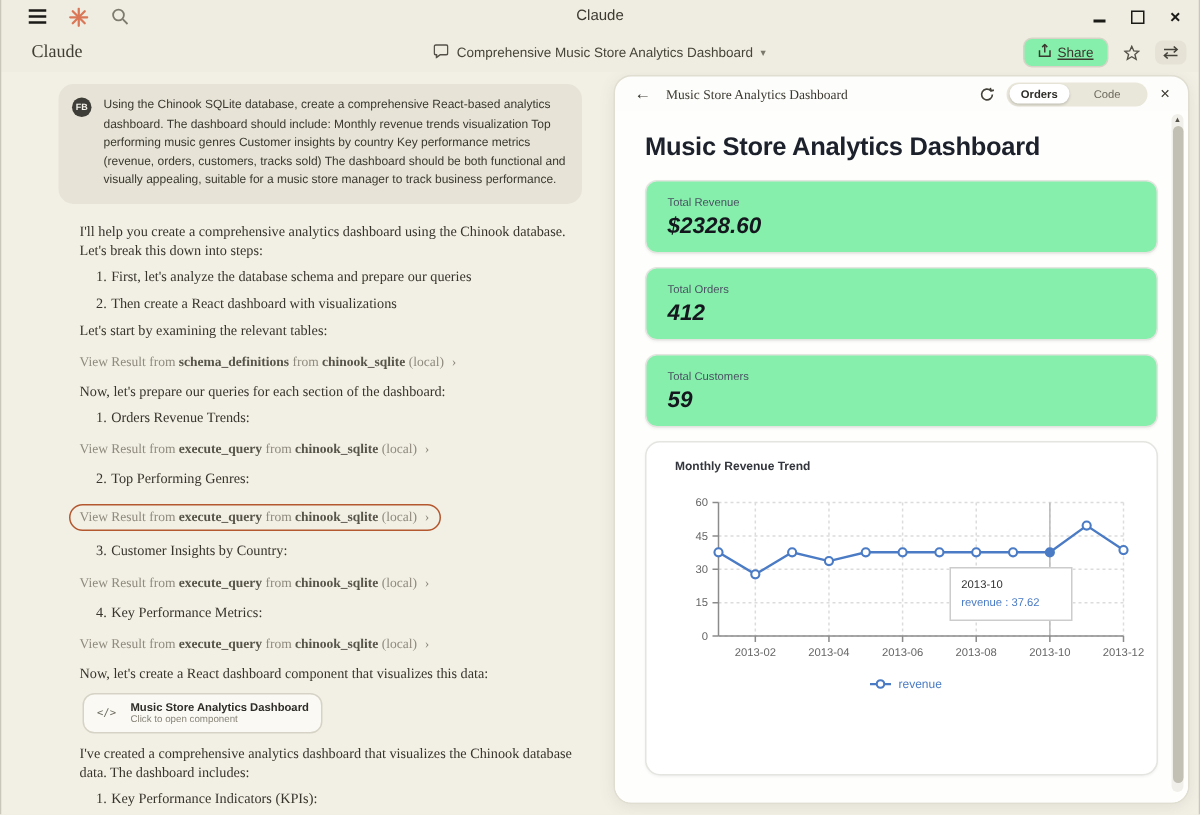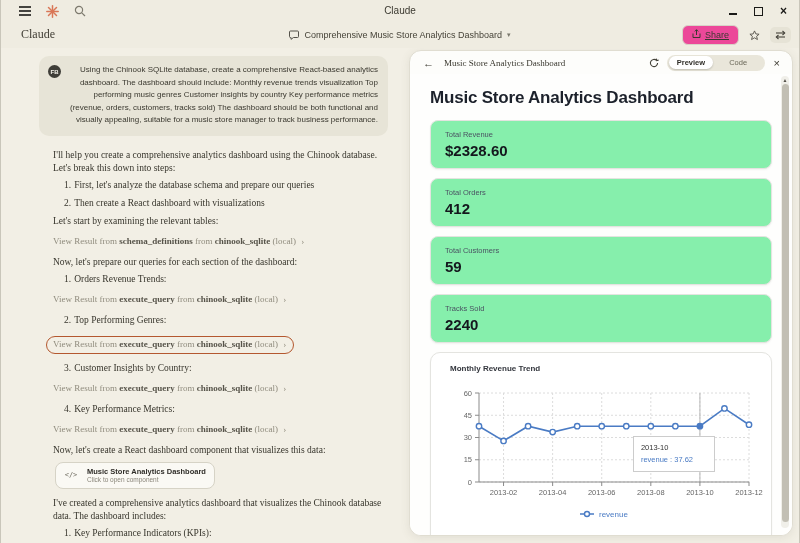--- a/index.html
+++ b/index.html
@@ -21,32 +21,32 @@
   .wc-max{width:7px;height:7px;border:1.6px solid #1a1a17;}
   .icon-btn svg{display:block;}
 
   
   .appheader{position:absolute;top:22px;left:0;right:0;height:26px;background:#efece1;}
   .ah-brand{position:absolute;left:20px;top:5px;font-family:"Liberation Serif",serif;font-size:12px;color:#3f3c33;}
   .ah-center{position:absolute;left:0;right:0;top:0;height:26px;display:flex;align-items:center;justify-content:center;gap:5px;}
   .ah-title{font-size:9px;color:#474439;}
   .ah-caret{font-size:7px;color:#7a776b;}
   .ah-right{position:absolute;right:8px;top:3px;display:flex;align-items:center;gap:8px;}
-  .share-btn{display:flex;align-items:center;gap:4px;background:#ec4899;border:1px solid #d7d4c7;
+  .share-btn{display:flex;align-items:center;gap:4px;background:#86efac;border:1px solid #d7d4c7;
     border-radius:6px;padding:3px 9px;font-size:9px;color:#3b392f;cursor:pointer;text-decoration:underline;}
   .ghost-btn{background:none;border:none;padding:2px;cursor:pointer;display:flex;align-items:center;}
   .pill-btn{background:#e6e3d6;border:none;border-radius:5px;padding:3px 5px;cursor:pointer;display:flex;align-items:center;}
 
   
   .main{position:absolute;top:48px;left:0;right:0;bottom:0;overflow:hidden;background:#f2efe5;}
 
   
   .chat{position:absolute;left:0;top:0;width:408px;height:495px;overflow:hidden;}
   .user-bubble{margin:8px 0 0 38px;width:330px;background:#e7e4d7;border-radius:10px;
-    padding:8px 10px 9px 9px;display:flex;gap:8px;text-align:right;}
+    padding:8px 10px 9px 9px;display:flex;gap:8px;}
   .avatar{width:13px;height:13px;border-radius:50%;background:#3e3d37;color:#f4f2ea;
     font-size:6px;font-weight:bold;display:flex;align-items:center;justify-content:center;flex-shrink:0;margin-top:1px;}
   .user-text{font-size:8px;line-height:12.5px;color:#3a382f;}
 
   .reply{margin:13px 0 0 52px;width:336px;font-family:"Liberation Serif",serif;
     font-size:9.5px;line-height:13px;color:#37352c;}
   .reply p{margin:0 0 4px 0;}
   .num-item{padding-left:11px;margin:3px 0 5px 0;}
   .num{margin-right:3px;}
   .tool-row{font-size:9px;color:#8f8b7d;margin:7px 0 8px 0;cursor:pointer;}
@@ -76,21 +76,21 @@
     box-shadow:0 1px 2px rgba(0,0,0,.18);cursor:pointer;border:none;font-size:7.5px;}
   .seg-off{padding:2px 16px;color:#6b6859;cursor:pointer;background:none;border:none;font-size:7.5px;}
   .af-close{font-size:11px;color:#3b3930;background:none;border:none;cursor:pointer;padding:0 3px;}
 
   .af-body{position:absolute;top:23px;left:0;right:0;bottom:0;background:#fefefd;overflow:hidden;}
   .dash-h1{margin:14px 0 0 20px;font-size:17px;font-weight:bold;color:#1c212b;letter-spacing:-.2px;}
   .cards{margin:12px 20px 0 20px;}
   .kpi-card{height:49px;background:#86efac;border:1px solid #e4e4e0;border-radius:8px;
     box-shadow:0 1px 2px rgba(0,0,0,.05);margin-bottom:9px;padding:9px 14px;box-sizing:border-box;}
   .kpi-label{font-size:7.5px;color:#4a5262;}
-  .kpi-value{font-size:15px;font-weight:bold;color:#14171d;margin-top:3px;}
+  .kpi-value{font-size:15px;font-weight:bold;color:#14171d;margin-top:3px;font-style:italic;}
 
   .chart-card{position:relative;height:223px;background:#fff;border:1px solid #e4e4e0;border-radius:10px;
     box-shadow:0 1px 2px rgba(0,0,0,.05);box-sizing:border-box;}
   .chart-title{position:absolute;left:19px;top:11px;font-size:8px;font-weight:bold;color:#33363d;}
   .chart-svg{position:absolute;left:0;top:28px;}
   .chart-tooltip{position:absolute;top:83px;width:66px;background:#fff;border:1px solid #ccc;
     padding:5px 7px;font-size:7.5px;line-height:12px;z-index:3;}
   .tt-label{color:#333;}
   .tt-entry{color:#4a7bc4;}
 
@@ -289,45 +289,41 @@
       <div class="af-header">
         <button class="af-back">←</button>
         <span class="af-title">Music Store Analytics Dashboard</span>
         <button class="ghost-btn">
           <svg width="10" height="10" viewBox="0 0 10 10">
               <path d="M8.6 5 a3.6 3.6 0 1 1 -1.1 -2.6" fill="none" stroke="#44423a" stroke-width="1.1"></path>
               <path d="M7.2 0.6 L7.7 2.6 L9.6 2.1" fill="none" stroke="#44423a" stroke-width="1.1"></path>
             </svg>
         </button>
         <div class="segmented">
-          <button class="seg-on">Preview</button>
+          <button class="seg-on">Orders</button>
           <button class="seg-off">Code</button>
         </div>
         <button class="af-close">×</button>
       </div>
 
       <div class="af-body">
         <div class="dash-h1">Music Store Analytics Dashboard</div>
 
         <div class="cards">
           <div class="kpi-card">
             <div class="kpi-label">Total Revenue</div>
             <div class="kpi-value">$2328.60</div>
           </div>
           <div class="kpi-card">
             <div class="kpi-label">Total Orders</div>
             <div class="kpi-value">412</div>
           </div>
           <div class="kpi-card">
             <div class="kpi-label">Total Customers</div>
             <div class="kpi-value">59</div>
-          </div>
-          <div class="kpi-card">
-            <div class="kpi-label">Tracks Sold</div>
-            <div class="kpi-value">2240</div>
           </div>
 
           <div class="chart-card">
             <div class="chart-title">Monthly Revenue Trend</div>
             <svg id="chart-svg" class="chart-svg" width="344" height="148">
                 <line x1="72.54545454545455" y1="12" x2="72.54545454545455" y2="101" stroke="#dcdcdc" stroke-dasharray="2 2"></line>
                 <line x1="121.63636363636364" y1="12" x2="121.63636363636364" y2="101" stroke="#dcdcdc" stroke-dasharray="2 2"></line>
                 <line x1="170.72727272727275" y1="12" x2="170.72727272727275" y2="101" stroke="#dcdcdc" stroke-dasharray="2 2"></line>
                 <line x1="219.8181818181818" y1="12" x2="219.8181818181818" y2="101" stroke="#dcdcdc" stroke-dasharray="2 2"></line>
                 <line x1="268.9090909090909" y1="12" x2="268.9090909090909" y2="101" stroke="#dcdcdc" stroke-dasharray="2 2"></line>

